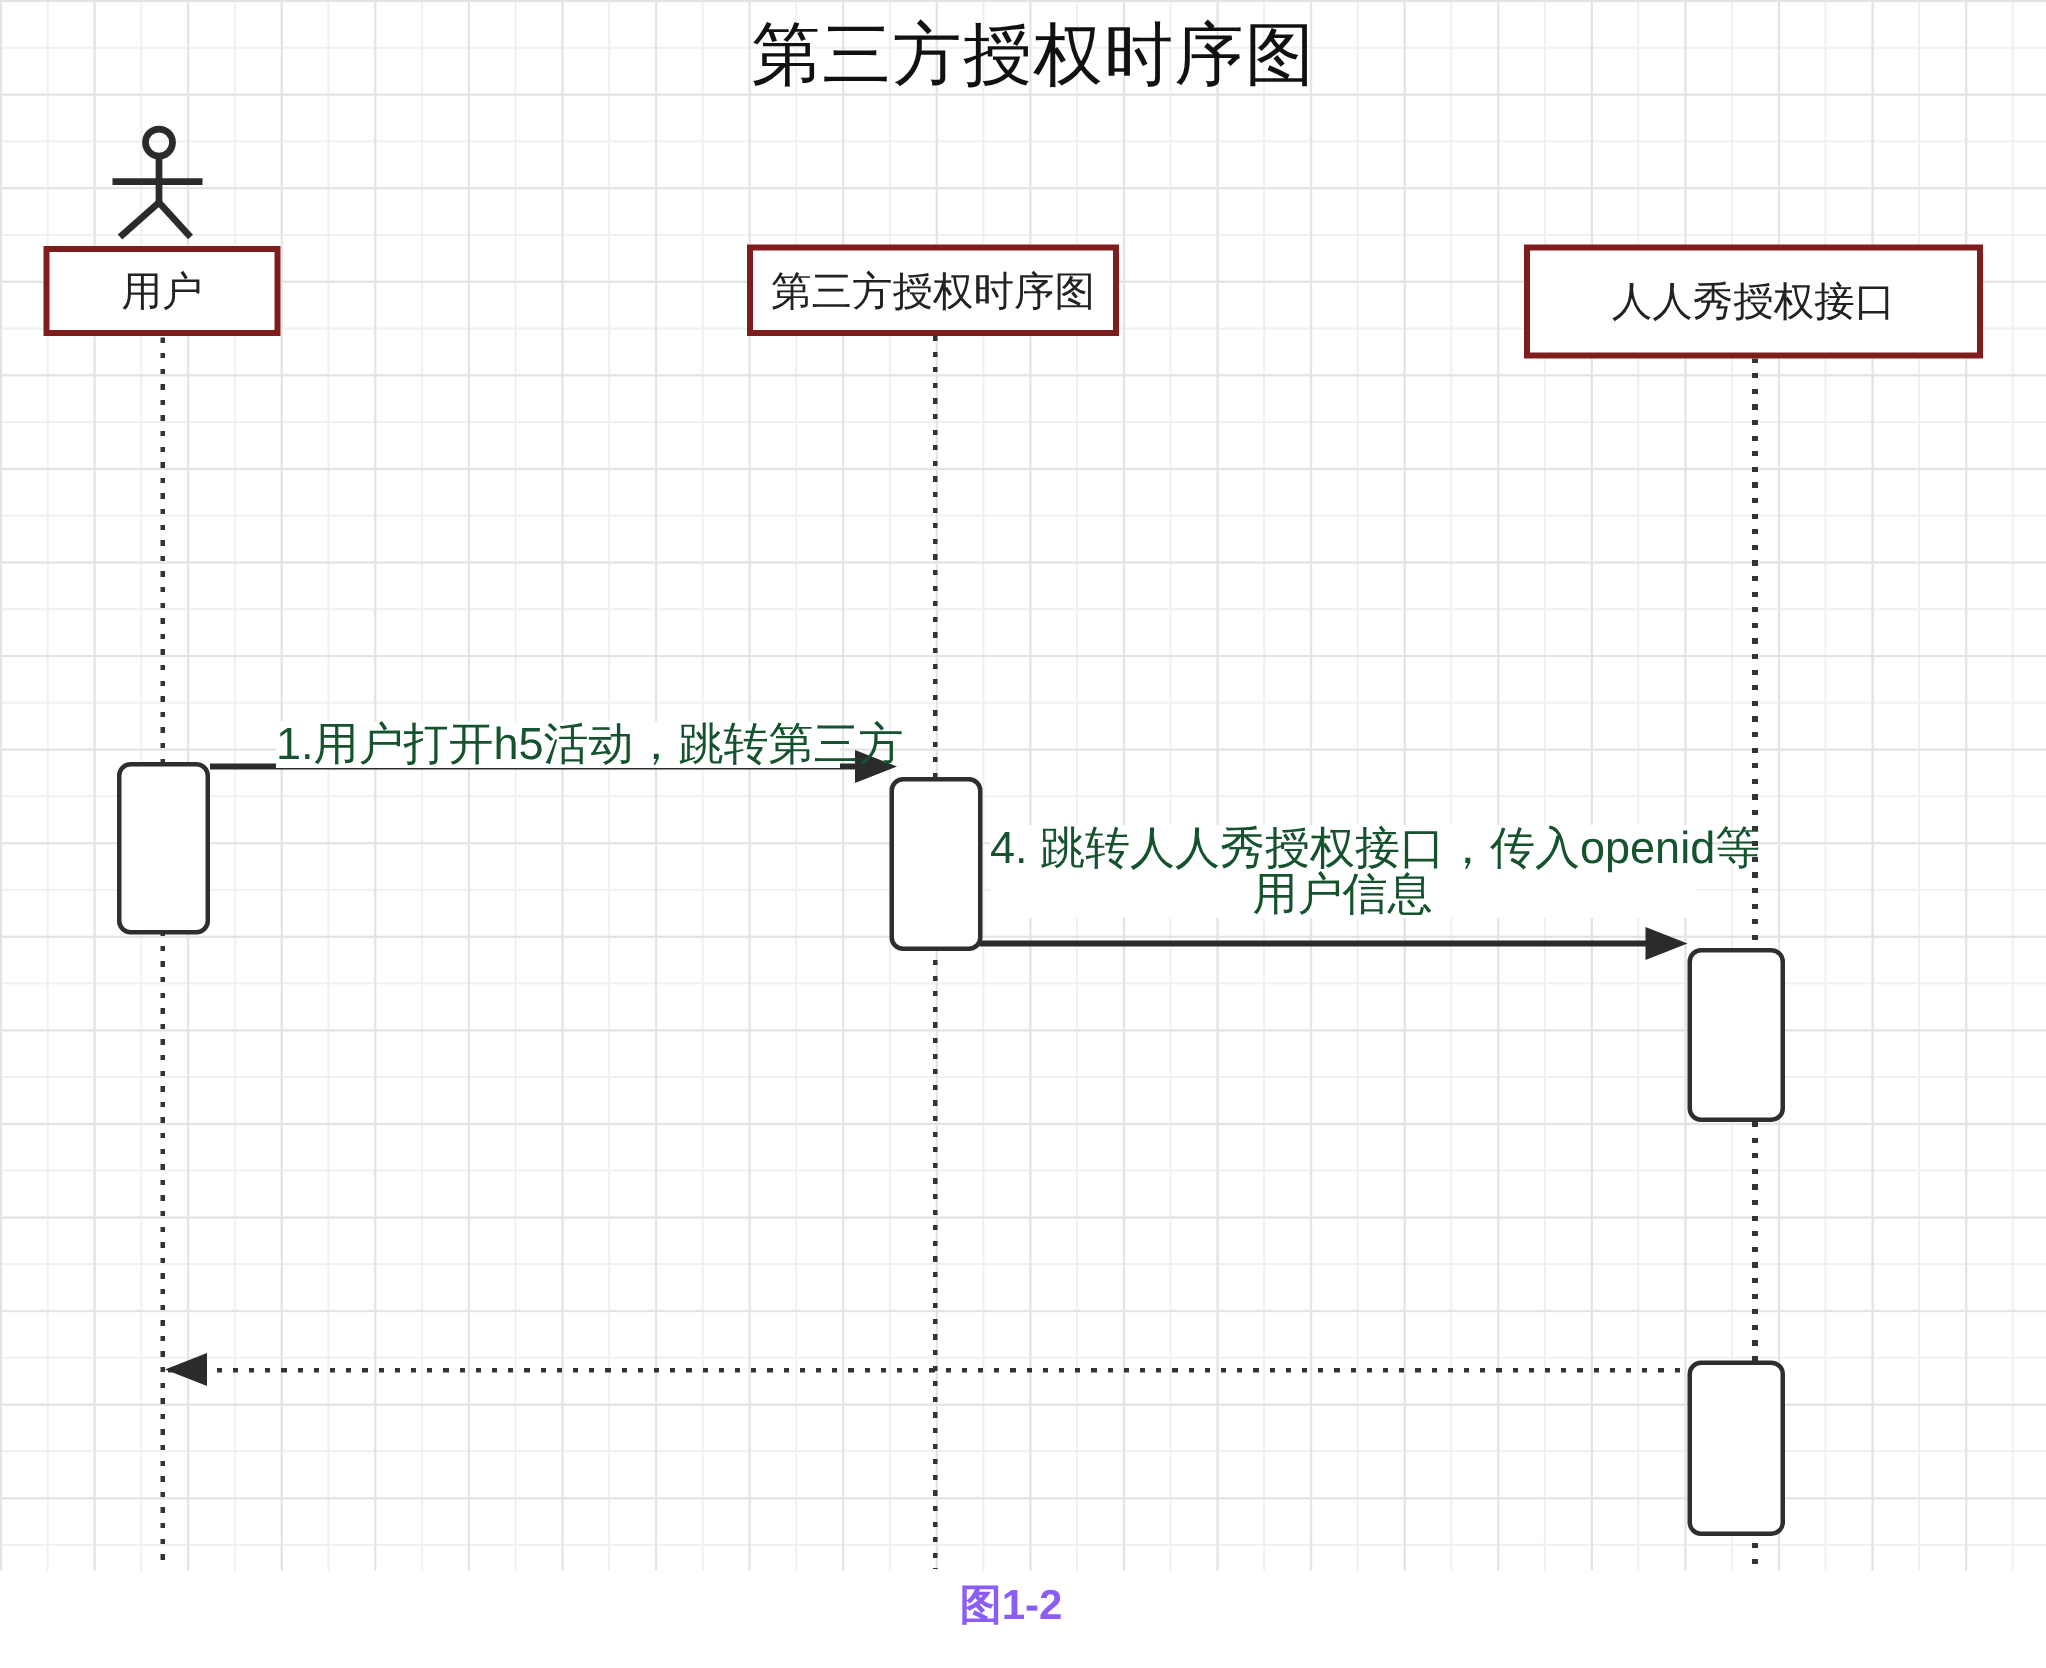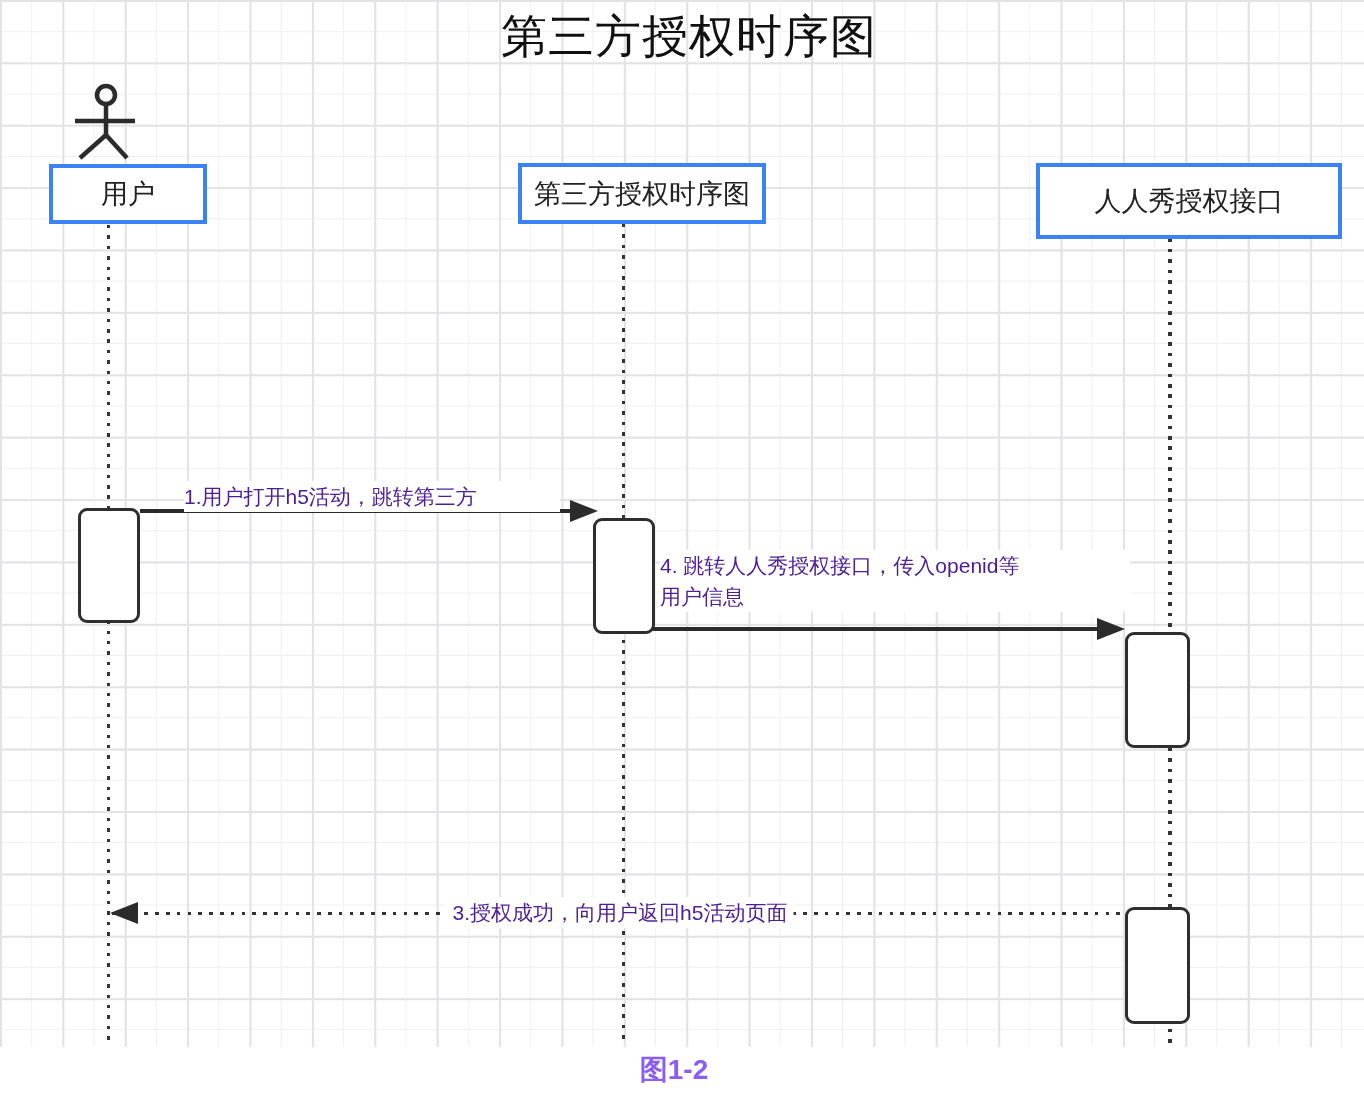--- a/index.html
+++ b/index.html
@@ -25,23 +25,23 @@
     background-size: 62.4px 62.4px, 62.4px 62.4px, 31.2px 31.2px, 31.2px 31.2px;
   }
   .diagram-title {
     position:absolute; left:689px; top:6px; transform:translateX(-50%);
     font-size:46px; font-weight:400; color:#111; white-space:nowrap;
     letter-spacing:1px;
   }
   .participant {
     position:absolute;
     background:#fff;
-    border:4px solid #3b82f6;
+    border:4px solid #7f1d1d;
     display:flex; align-items:center; justify-content:center;
-    font-size:27px; color:#222; white-space:nowrap;margin-left:20px;
+    font-size:27px; color:#222; white-space:nowrap;
   }
   .p-user   { left:29px;   top:164px; width:158px; height:60px; }
   .p-link   { left:498px;  top:163px; width:248px; height:61px; }
   .p-rrx    { left:1016px; top:163px; width:306px; height:76px; }
   .actor    { position:absolute; left:58px; top:78px; width:100px; height:86px; }
   .lifeline {
     position:absolute; width:3.5px;
     background-image:repeating-linear-gradient(to bottom,#333 0px,#333 3.5px,transparent 3.5px,transparent 10.4px);
   }
   .ll-user { left:106.5px; top:225px; height:821px; }
@@ -72,22 +72,22 @@
     left:1097px; top:618px;
     border-top:11px solid transparent; border-bottom:11px solid transparent;
     border-left:28px solid #2b2b2b;
   }
   .m3-head {
     left:110px; top:902px;
     border-top:11px solid transparent; border-bottom:11px solid transparent;
     border-right:28px solid #2b2b2b;
   }
   .msg-label {
-    position:absolute; background:#fff; 
-    font-size:21px; line-height:31px; color:#4c1d95; white-space:nowrap;
+    position:absolute; background:#fff; text-align:center;
+    font-size:30px; line-height:31px; color:#14532d; white-space:nowrap;
   }
   .m1-label { left:184px; top:481px; width:376px; }
   .m2-label { left:660px; top:550px; width:470px; }
   .m3-label { left:620px; top:897px; transform:translateX(-50%); padding:0 6px; }
   .figure-caption {
     position:absolute; left:674px; top:1051px; transform:translateX(-50%);
     font-size:28px; font-weight:600; color:#8b5cf6; white-space:nowrap;
   }
 </style>
 </head>
@@ -134,17 +134,16 @@
 
   <div class="msg-line-solid m2-line"></div>
   <div class="arrowhead m2-head"></div>
   <div class="msg-label m2-label">
     <div>4. 跳转人人秀授权接口，传入openid等</div>
     <div>用户信息</div>
   </div>
 
   <div class="m3-line"></div>
   <div class="arrowhead m3-head"></div>
-  <div class="msg-label m3-label">3.授权成功，向用户返回h5活动页面</div>
 
   <div class="figure-caption">图1-2</div>
 
 </div>
 
 </body></html>

